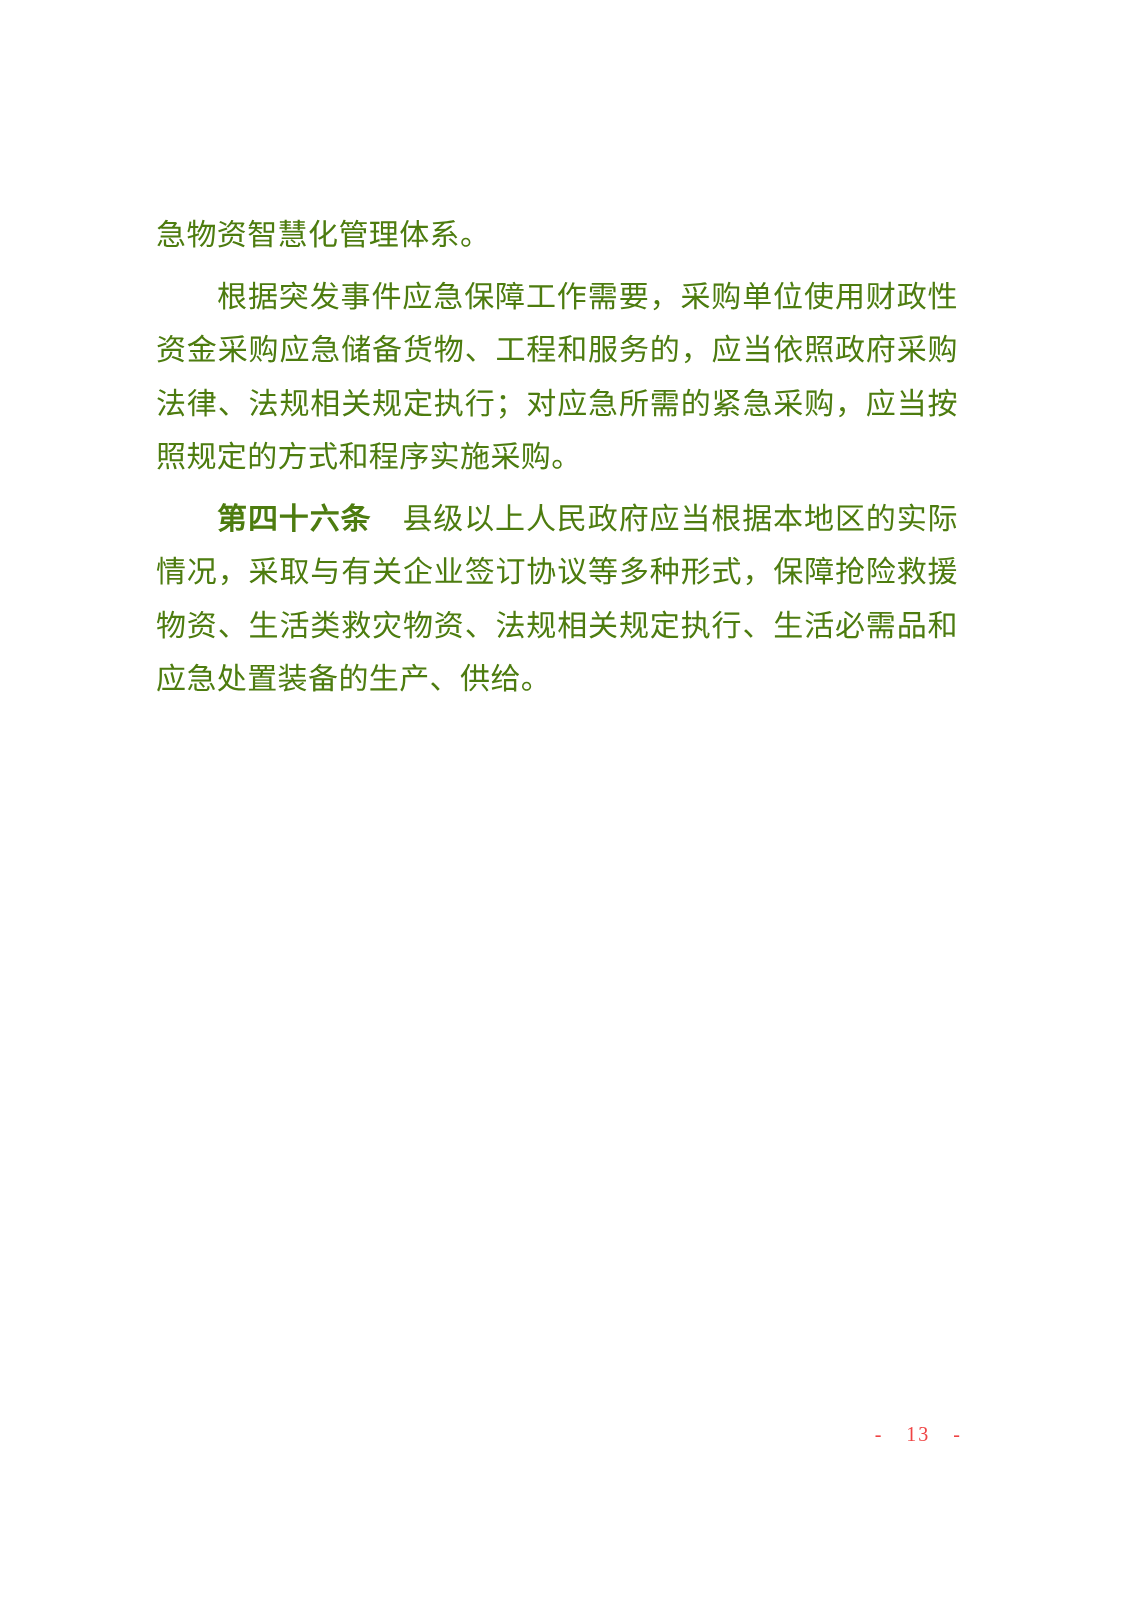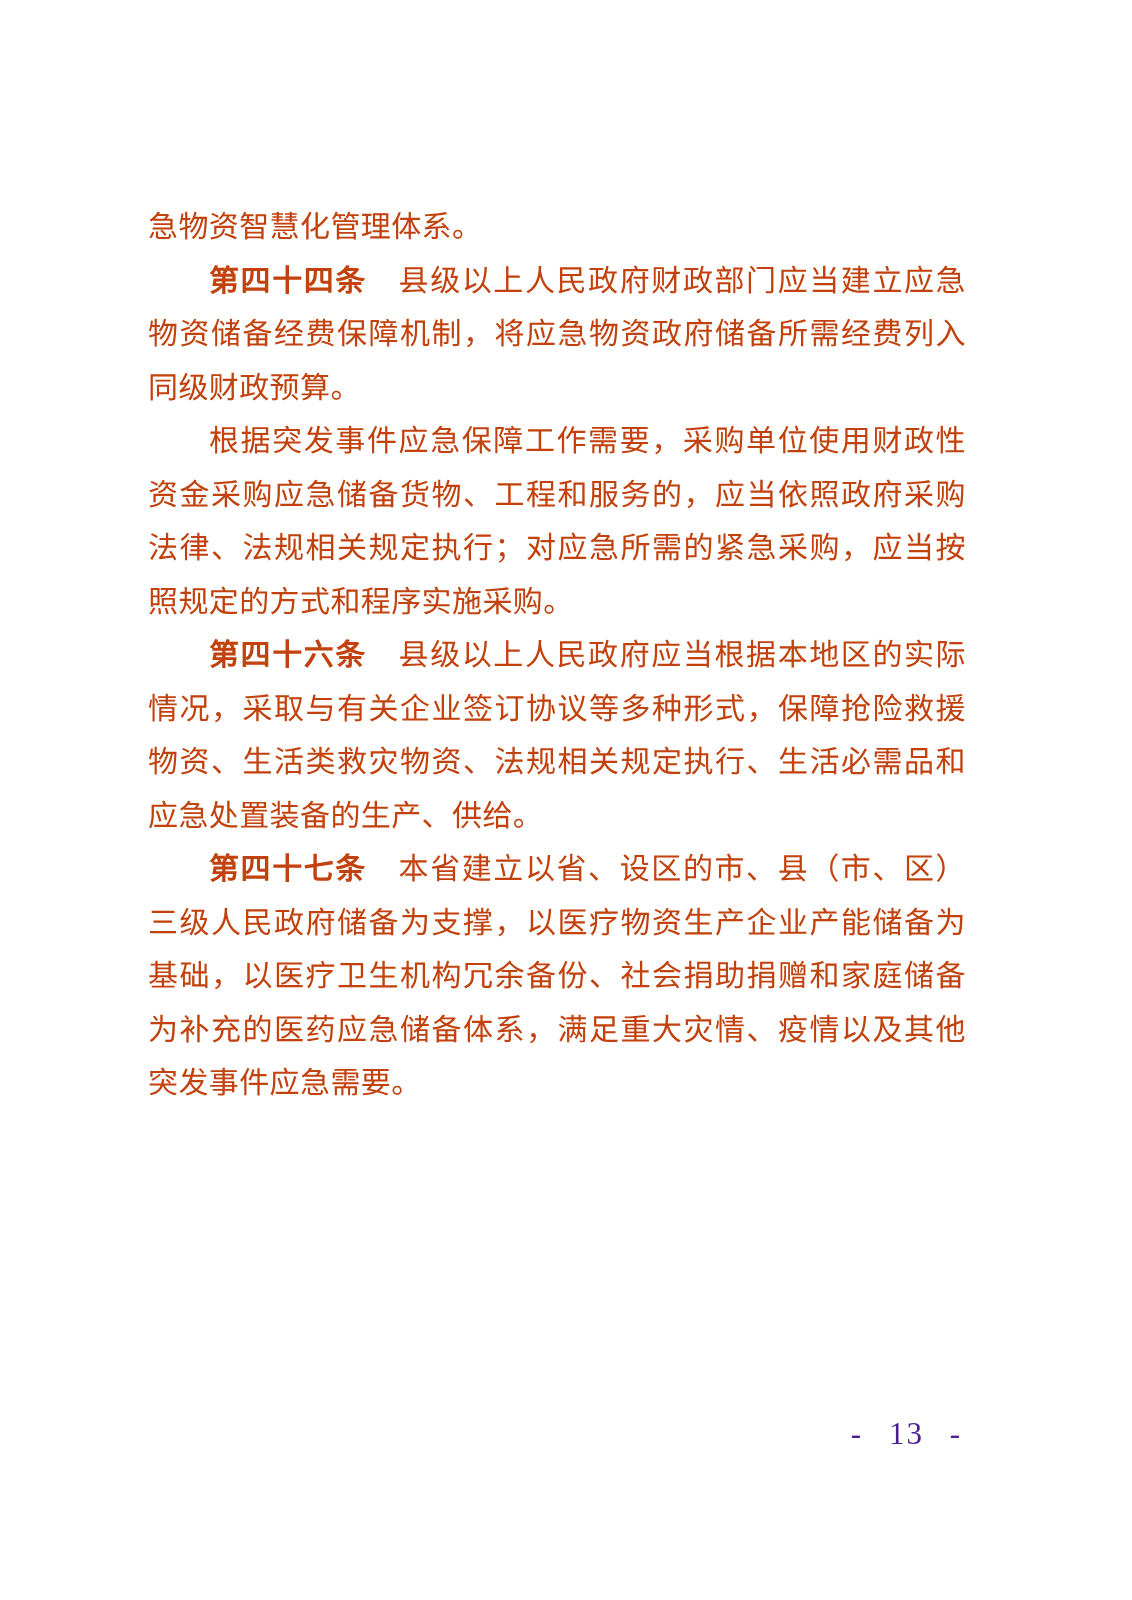--- a/index.html
+++ b/index.html
@@ -20,64 +20,62 @@
     inset: 0;
     background: #ffffff;
   }
   .content {
     position: absolute;
     left: 148px;
     top: 200px;
     width: 818px;
   }
   .para {
-    margin: 0;
+    margin: 8px;
     font-size: 30px;
     line-height: 53.5px;
     letter-spacing: 0.4px;
     text-align: justify;
     text-justify: inter-character;
-    color: #c2410c;
+    color: #4d7c0f;
   }
   .para.indent {
     text-indent: 61px;
   }
   .article-no {
     font-weight: bold;
     font-family: "Liberation Sans", "DejaVu Sans", sans-serif;
   }
   .body-text {
     font-weight: normal;
   }
   .footer-pagenum {
     position: absolute;
     top: 1418px;
     right: 170px;
-    font-size: 31px;
+    font-size: 20px;
     line-height: 32px;
     letter-spacing: 2px;
     word-spacing: 16px;
-    color: #4c1d95;
+    color: #ef4444;
     font-family: "Liberation Serif", "DejaVu Serif", serif;
   }
 </style>
 </head>
 <body>
 
 <div class="page">
   <div class="content">
 
     <p class="para"><span class="body-text">急物资智慧化管理体系。</span></p>
 
-    <p class="para indent"><span class="article-no">第四十四条</span><span class="body-text">　县级以上人民政府财政部门应当建立应急物资储备经费保障机制，将应急物资政府储备所需经费列入同级财政预算。</span></p>
 
     <p class="para indent"><span class="body-text">根据突发事件应急保障工作需要，采购单位使用财政性资金采购应急储备货物、工程和服务的，应当依照政府采购法律、法规相关规定执行；对应急所需的紧急采购，应当按照规定的方式和程序实施采购。</span></p>
 
     <p class="para indent"><span class="article-no">第四十六条</span><span class="body-text">　县级以上人民政府应当根据本地区的实际情况，采取与有关企业签订协议等多种形式，保障抢险救援物资、生活类救灾物资、法规相关规定执行、生活必需品和应急处置装备的生产、供给。</span></p>
 
 
 
-    <p class="para indent"><span class="article-no">第四十七条</span><span class="body-text">　本省建立以省、设区的市、县（市、区）三级人民政府储备为支撑，以医疗物资生产企业产能储备为基础，以医疗卫生机构冗余备份、社会捐助捐赠和家庭储备为补充的医药应急储备体系，满足重大灾情、疫情以及其他突发事件应急需要。</span></p>
 
   </div>
 
   <div class="footer-pagenum">- 13 -</div>
 </div>
 
 </body></html>

